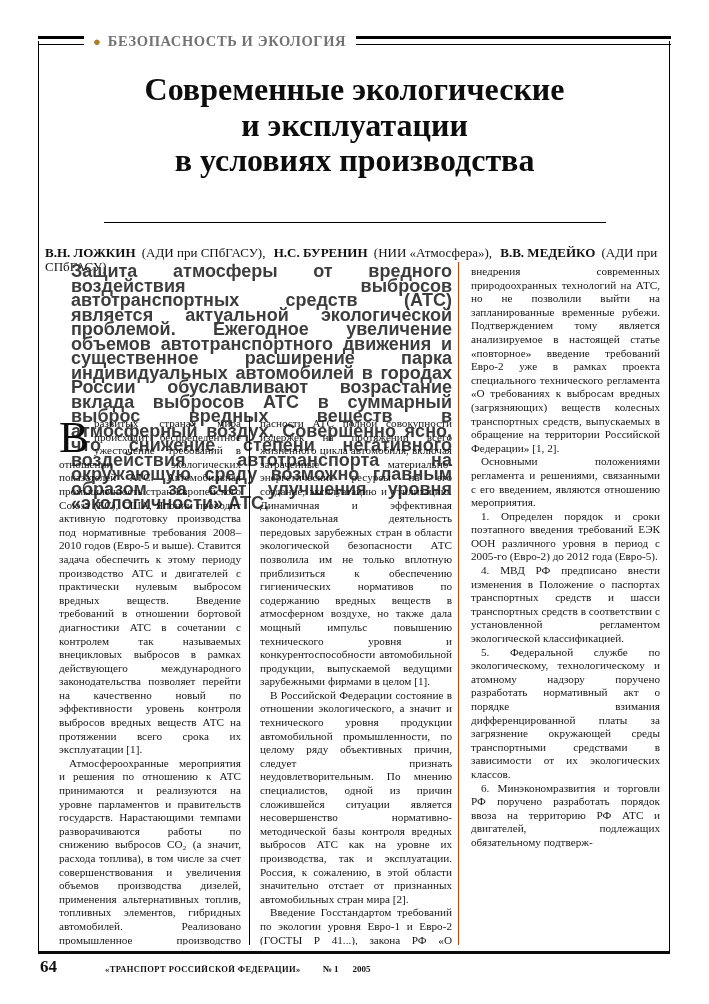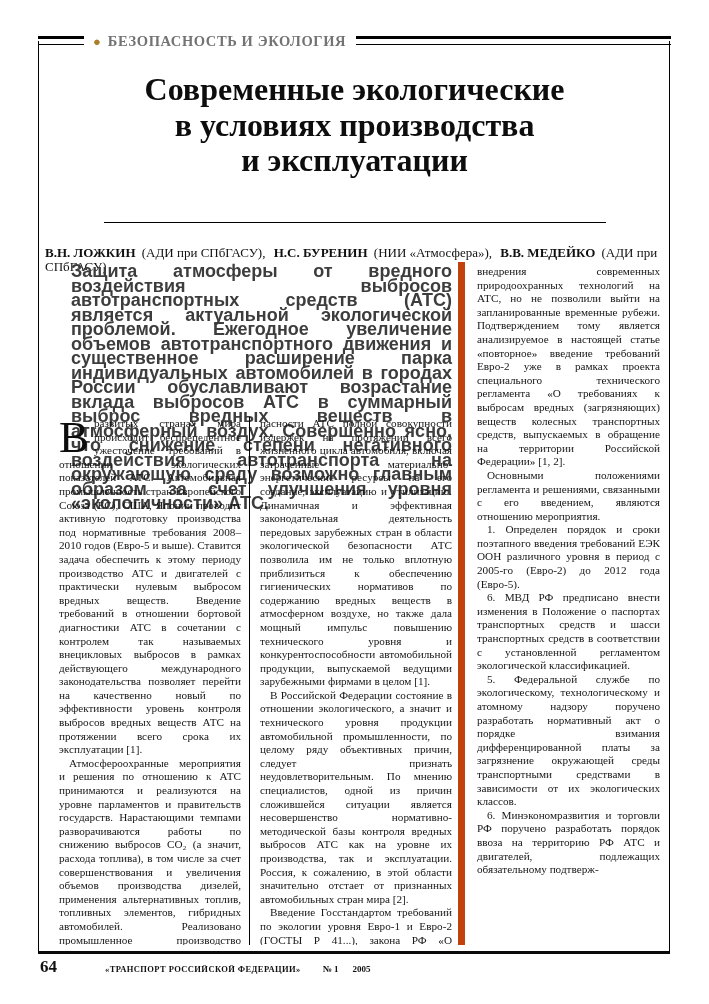--- a/index.html
+++ b/index.html
@@ -40,21 +40,21 @@
     font-family:"Liberation Sans", sans-serif;font-weight:bold;color:#3d3d3d;
     font-size:18px;line-height:14.5px;text-align:justify;
     height:138px;padding-right:6px;box-sizing:border-box;margin:2px 0 0 12px;
   }
   .two-col{flex:1;display:flex;margin-top:15px;}
   .col{font-size:11.2px;line-height:13.6px;text-align:justify;box-sizing:border-box;hyphens:auto;-webkit-hyphens:auto;}
   .col p{margin:0;}
   .col p.indent{text-indent:10px;}
   .col1{width:190px;padding-right:8px;}
   .col2{width:209px;border-left:1px solid #000;padding-left:10px;padding-right:6px;}
-  .col3{flex:1;border-left:7px solid #c2410c;padding-left:12px;padding-top:3px;
+  .col3{flex:1;border-left:1px solid #c2410c;padding-left:12px;padding-top:3px;
     font-size:11.2px;line-height:13.6px;text-align:justify;box-sizing:border-box;hyphens:auto;-webkit-hyphens:auto;}
   .col3 p{margin:0;}
   .col3 p.indent{text-indent:10px;}
   .dropcap{
     float:left;font-size:45px;line-height:37px;padding:2px 5px 0 0;color:#0d0d0d;
   }
   
   .footer{position:absolute;top:960px;left:40px;width:630px;display:flex;align-items:baseline;}
   .footer .page-number{font-size:17px;line-height:14px;color:#111;font-weight:bold;}
   .footer .journal-title{font-weight:bold;font-size:8.5px;letter-spacing:.4px;margin-left:48px;color:#111;}
@@ -68,22 +68,22 @@
 
 <div class="kicker-row">
   <div class="kicker-rule left"></div>
   <span class="kicker-bullet">●</span>
   <span class="kicker-label">БЕЗОПАСНОСТЬ И ЭКОЛОГИЯ</span>
   <div class="kicker-rule right"></div>
 </div>
 
 <h1 class="title" style="margin:0;">
   <div>Современные экологические</div>
+  <div>и эксплуатации</div>
   <div>в условиях производства</div>
-  <div>и эксплуатации</div>
 </h1>
 
 <div class="authors-rule"></div>
 <div class="authors">
   <span class="author-name">В.Н. ЛОЖКИН</span>
   <span class="author-affil">(АДИ при СПбГАСУ),</span>
   <span class="author-name">Н.С. БУРЕНИН</span>
   <span class="author-affil">(НИИ «Атмосфера»),</span>
   <span class="author-name">В.В. МЕДЕЙКО</span>
   <span class="author-affil">(АДИ при СПбГАСУ)</span>
@@ -101,21 +101,21 @@
         <p>пасности АТС полной совокупности издержек на протяжении всего жизненного цикла автомобиля, включая затраченные материально-энергетические ресурсы на его создание, эксплуатацию и утилизацию. Динамичная и эффективная законодательная деятельность передовых зарубежных стран в области экологической безопасности АТС позволила им не только вплотную приблизиться к обеспечению гигиенических нормативов по содержанию вредных веществ в атмосферном воздухе, но также дала мощный импульс повышению технического уровня и конкурентоспособности автомобильной продукции, выпускаемой ведущими зарубежными фирмами в целом [1].</p>
         <p class="indent">В Российской Федерации состояние в отношении экологического, а значит и технического уровня продукции автомобильной промышленности, по целому ряду объективных причин, следует признать неудовлетворительным. По мнению специалистов, одной из причин сложившейся ситуации является несовершенство нормативно-методической базы контроля вредных выбросов АТС как на уровне их производства, так и эксплуатации. Россия, к сожалению, в этой области значительно отстает от признанных автомобильных стран мира [2].</p>
         <p class="indent">Введение Госстандартом требований по экологии уровня Евро-1 и Евро-2 (ГОСТЫ Р 41...), закона РФ «О техническом регулировании» создали в целом благоприятную ситуацию в отношении</p>
       </div>
     </div>
   </div>
   <div class="col3">
     <p>внедрения современных природоохранных технологий на АТС, но не позволили выйти на запланированные временные рубежи. Подтверждением тому является анализируемое в настоящей статье «повторное» введение требований Евро-2 уже в рамках проекта специального технического регламента «О требованиях к выбросам вредных (загрязняющих) веществ колесных транспортных средств, выпускаемых в обращение на территории Российской Федерации» [1, 2].</p>
     <p class="indent">Основными положениями регламента и решениями, связанными с его введением, являются отношению мероприятия.</p>
     <p class="indent">1. Определен порядок и сроки поэтапного введения требований ЕЭК ООН различного уровня в период с 2005-го (Евро-2) до 2012 года (Евро-5).</p>
-    <p class="indent">6. МВД РФ предписано внести изменения в Положение о паспортах транспортных средств и шасси транспортных средств в соответствии с установленной регламентом экологической классификацией.</p>
+    <p class="indent">4. МВД РФ предписано внести изменения в Положение о паспортах транспортных средств и шасси транспортных средств в соответствии с установленной регламентом экологической классификацией.</p>
     <p class="indent">5. Федеральной службе по экологическому, технологическому и атомному надзору поручено разработать нормативный акт о порядке взимания дифференцированной платы за загрязнение окружающей среды транспортными средствами в зависимости от их экологических классов.</p>
     <p class="indent">6. Минэкономразвития и торговли РФ поручено разработать порядок ввоза на территорию РФ АТС и двигателей, подлежащих обязательному подтверж-</p>
   </div>
 </div>
 
 <div class="footer">
   <span class="page-number">64</span>
   <span class="journal-title">«ТРАНСПОРТ РОССИЙСКОЙ ФЕДЕРАЦИИ»</span>
   <span class="issue-number">№ 1</span>
   <span class="year">2005</span>

